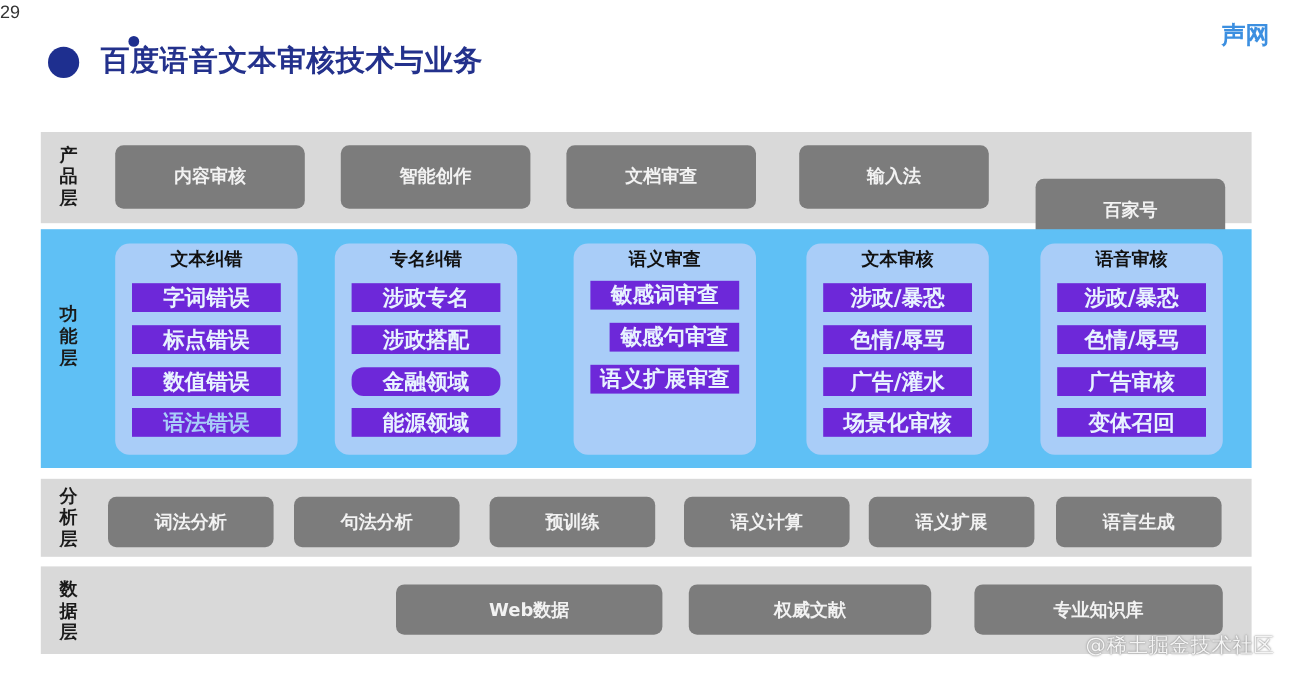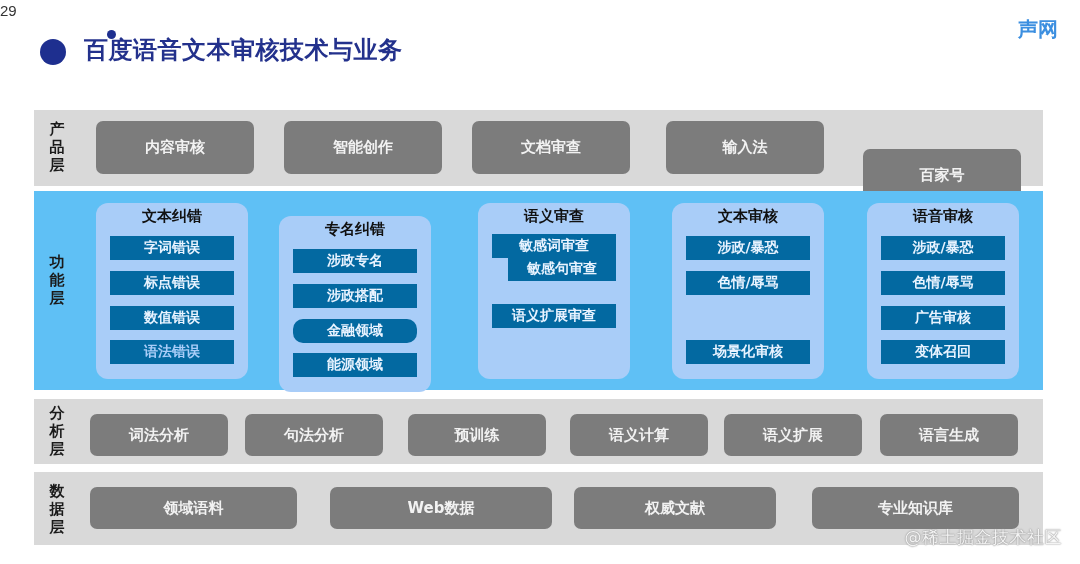--- a/index.html
+++ b/index.html
@@ -42,22 +42,22 @@
 
   .fcard {
     position: absolute; top: 12px; height: 176px; width: 152px; background: #a9cdf8;
     border-radius: 12px; box-sizing: border-box;
   }
   .fcard-title {
     position: absolute; top: 4px; left: 0; right: 0; text-align: center; font-size: 15px;
     font-weight: bold; color: #111;
   }
   .fitem {
-    position: absolute; left: 14px; right: 14px; height: 24px; background: #0369a1;
-    color: #e8f3ff; font-size: 14px; font-weight: bold; display: flex; align-items: center;
+    position: absolute; left: 14px; right: 14px; height: 24px; background: #6d28d9;
+    color: #e8f3ff; font-size: 18px; font-weight: bold; display: flex; align-items: center;
     justify-content: center;
   }
   .fitem.faded { color: #a9cdf8; }
 
   .watermark {
     position: absolute; right: 18px; top: 526px; font-size: 17px; color: #f4f4f4;
     text-shadow: 0 0 1px #888, 0 0 2px #999;
     letter-spacing: 0.5px;
   }
 </style>
@@ -90,39 +90,40 @@
 层</div>
 
   <div class="fcard" style="left:62px;">
     <div class="fcard-title">文本纠错</div>
     <div class="fitem" style="top:33px;">字词错误</div>
     <div class="fitem" style="top:68px;">标点错误</div>
     <div class="fitem" style="top:103px;">数值错误</div>
     <div class="fitem faded" style="top:137px;">语法错误</div>
   </div>
 
-  <div class="fcard" style="left:245px;margin-top:13px;">
+  <div class="fcard" style="left:245px;">
     <div class="fcard-title">专名纠错</div>
     <div class="fitem" style="top:33px;">涉政专名</div>
     <div class="fitem" style="top:68px;">涉政搭配</div>
     <div class="fitem" style="top:103px;border-radius:10px;">金融领域</div>
     <div class="fitem" style="top:137px;">能源领域</div>
   </div>
 
   <div class="fcard" style="left:444px;font-family:Liberation Mono, monospace;">
     <div class="fcard-title">语义审查</div>
     <div class="fitem" style="top:31px;">敏感词审查</div>
-    <div class="fitem" style="top:54px;margin-left:16px;">敏感句审查</div>
+    <div class="fitem" style="top:66px;margin-left:16px;">敏感句审查</div>
     <div class="fitem" style="top:101px;">语义扩展审查</div>
   </div>
 
   <div class="fcard" style="left:638px;">
     <div class="fcard-title">文本审核</div>
     <div class="fitem" style="top:33px;">涉政/暴恐</div>
     <div class="fitem" style="top:68px;">色情/辱骂</div>
+    <div class="fitem" style="top:103px;">广告/灌水</div>
     <div class="fitem" style="top:137px;">场景化审核</div>
   </div>
 
   <div class="fcard" style="left:833px;">
     <div class="fcard-title">语音审核</div>
     <div class="fitem" style="top:33px;">涉政/暴恐</div>
     <div class="fitem" style="top:68px;">色情/辱骂</div>
     <div class="fitem" style="top:103px;">广告审核</div>
     <div class="fitem" style="top:137px;">变体召回</div>
   </div>
@@ -137,19 +138,18 @@
   <div class="gbtn" style="left:211px;top:15px;width:138px;height:42px;">句法分析</div>
   <div class="gbtn" style="left:536px;top:15px;width:138px;height:42px;">语义计算</div>
   <div class="gbtn" style="left:690px;top:15px;width:138px;height:42px;">语义扩展</div>
   <div class="gbtn" style="left:846px;top:15px;width:138px;height:42px;">语言生成</div>
 </div>
 
 <div class="band gray" style="top:472px;height:73px;">
   <div class="band-label" style="top:10px;">数
 据
 层</div>
-  <div class="gbtn" style="left:56px;top:15px;width:207px;height:42px;">领域语料</div>
   <div class="gbtn" style="left:296px;top:15px;width:222px;height:42px;">Web数据</div>
   <div class="gbtn" style="left:540px;top:15px;width:202px;height:42px;">权威文献</div>
   <div class="gbtn" style="left:778px;top:15px;width:207px;height:42px;">专业知识库</div>
 </div>
 
 <div class="watermark">@稀土掘金技术社区</div>
 
 </body></html>

